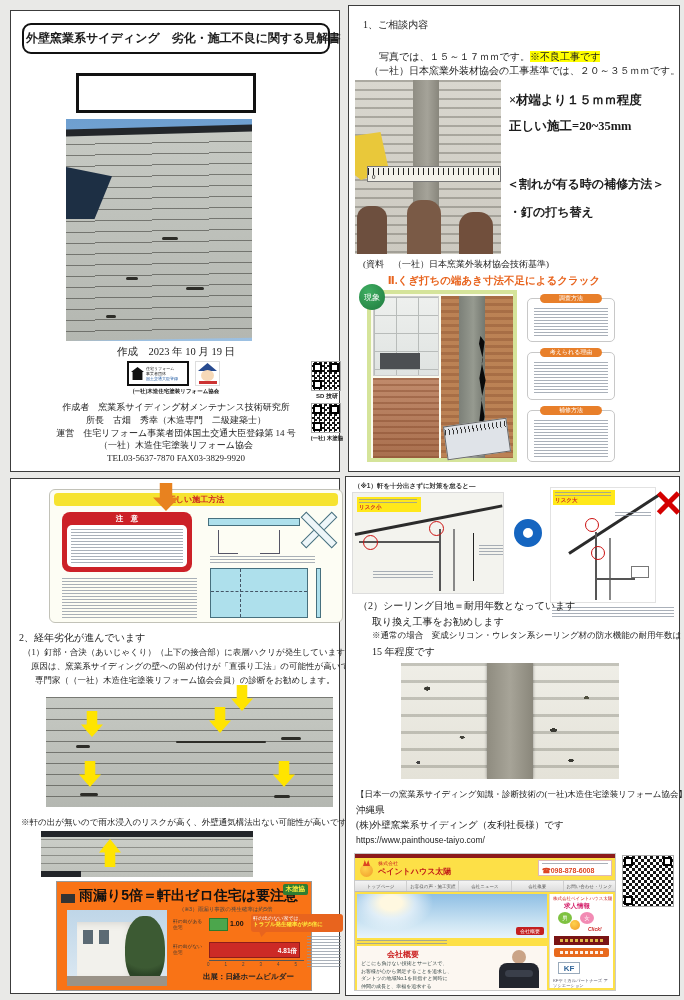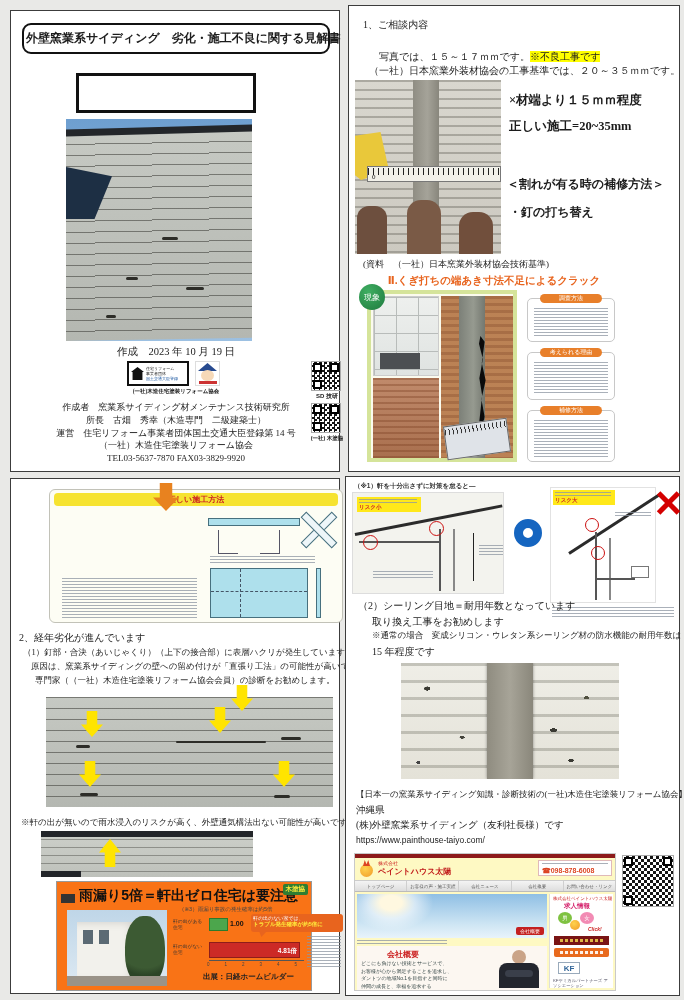--- a/index.html
+++ b/index.html
@@ -135,20 +135,26 @@
   <div class="callout" style="left:178px;top:404px;width:88px;height:52px">
     <div class="hd">補修方法</div>
     <div class="lines" style="left:6px;top:9px;right:6px;height:38px"></div>
   </div>
 </div>
 
 <div class="page" style="left:10px;top:478px;width:330px;height:516px">
 
   <div style="position:absolute;left:38px;top:10px;width:294px;height:134px;border:1px solid #c2c2b8;border-radius:6px;background:#fdfdf4">
     <div style="position:absolute;left:4px;top:3px;right:4px;height:13px;background:#f6e330;border-radius:4px;text-align:center;font-size:8px;font-weight:bold;color:#c22;font-family:'Liberation Sans',sans-serif;line-height:13px">正しい施工方法</div>
+    <div style="position:absolute;left:12px;top:22px;width:130px;height:60px;background:#cc2127;border-radius:8px">
+      <div style="position:absolute;left:0;top:2px;width:100%;text-align:center;color:#fff;font-size:7.5px;font-weight:bold;font-family:'Liberation Sans',sans-serif">注　意</div>
+      <div style="position:absolute;left:5px;top:13px;right:5px;bottom:5px;background:#fff;border-radius:5px">
+        <div class="lines" style="left:4px;top:4px;right:4px;height:34px"></div>
+      </div>
+    </div>
 
     <div style="position:absolute;left:158px;top:28px;width:92px;height:8px;background:#aee0ec;border:1px solid #47707e"></div>
     <div style="position:absolute;left:168px;top:40px;width:20px;height:24px;border-left:1px solid #556;border-bottom:1px solid #556"></div>
     <div style="position:absolute;left:210px;top:40px;width:20px;height:24px;border-right:1px solid #556;border-bottom:1px solid #556"></div>
     <div style="position:absolute;left:248px;top:20px;width:40px;height:40px">
       <div style="position:absolute;left:17px;top:-2px;width:8px;height:44px;background:#eef6f9;border:1px solid #47707e;transform:rotate(45deg)"></div>
       <div style="position:absolute;left:17px;top:-2px;width:8px;height:44px;background:#eef6f9;border:1px solid #47707e;transform:rotate(-45deg)"></div>
     </div>
     <div class="lines" style="left:12px;top:88px;width:135px;height:40px"></div>
     <div class="lines" style="left:160px;top:66px;width:105px;height:8px"></div>
@@ -278,21 +284,21 @@
       repeating-linear-gradient(180deg,rgba(95,95,82,.30) 0 3px,transparent 3px 17px),
       linear-gradient(#efeee7,#e4e2d8)">
     <div style="position:absolute;left:86px;top:0;width:46px;height:116px;background:linear-gradient(90deg,#8f8c80,#a7a498 50%,#8a877b);box-shadow:0 0 3px rgba(0,0,0,.4)"></div>
   </div>
 
   <div class="t" style="left:10px;top:312px;font-size:8.5px">【日本一の窯業系サイディング知識・診断技術の(一社)木造住宅塗装リフォーム協会】</div>
   <div class="t" style="left:10px;top:327px;font-size:9.5px">沖縄県</div>
   <div class="t" style="left:10px;top:342px;font-size:9.5px">(株)外壁窯業系サイディング（友利社長様）です</div>
   <div class="t sans" style="left:10px;top:358px;font-size:8.5px;color:#222">https://www.painthouse-taiyo.com/</div>
 
-  <div style="position:absolute;left:8px;top:376px;width:262px;height:138px;border:1px solid #c9c9c9;background:#fef9c3;overflow:hidden;font-family:'Liberation Sans',sans-serif">
+  <div style="position:absolute;left:8px;top:376px;width:262px;height:138px;border:1px solid #c9c9c9;background:#fde047;overflow:hidden;font-family:'Liberation Sans',sans-serif">
     <div style="position:absolute;left:0;top:0;right:0;height:4px;background:#8d1b1b"></div>
     <div style="position:absolute;left:2px;top:6px;width:18px;height:18px">
       <div class="circleO" style="left:3px;top:4px;width:13px;height:13px;background:radial-gradient(circle at 40% 35%,#ffd24d,#f09a28)"></div>
       <div style="position:absolute;left:6px;top:0;width:7px;height:6px;background:#d42;clip-path:polygon(0 100%,25% 0,50% 70%,75% 0,100% 100%)"></div>
     </div>
     <div class="t" style="left:23px;top:6px;font-size:5px;color:#c22">株式会社</div>
     <div class="t" style="left:23px;top:12px;font-size:8px;font-weight:bold;color:#c01818">ペイントハウス太陽</div>
     <div style="position:absolute;right:3px;top:6px;width:74px;height:16px;border:1px solid #e0b9b9;background:#fff">
       <div class="lines" style="left:3px;top:2px;right:3px;height:3px"></div>
       <div class="t" style="left:3px;top:6px;font-size:7px;font-weight:bold;color:#d42">☎098-878-6008</div>

